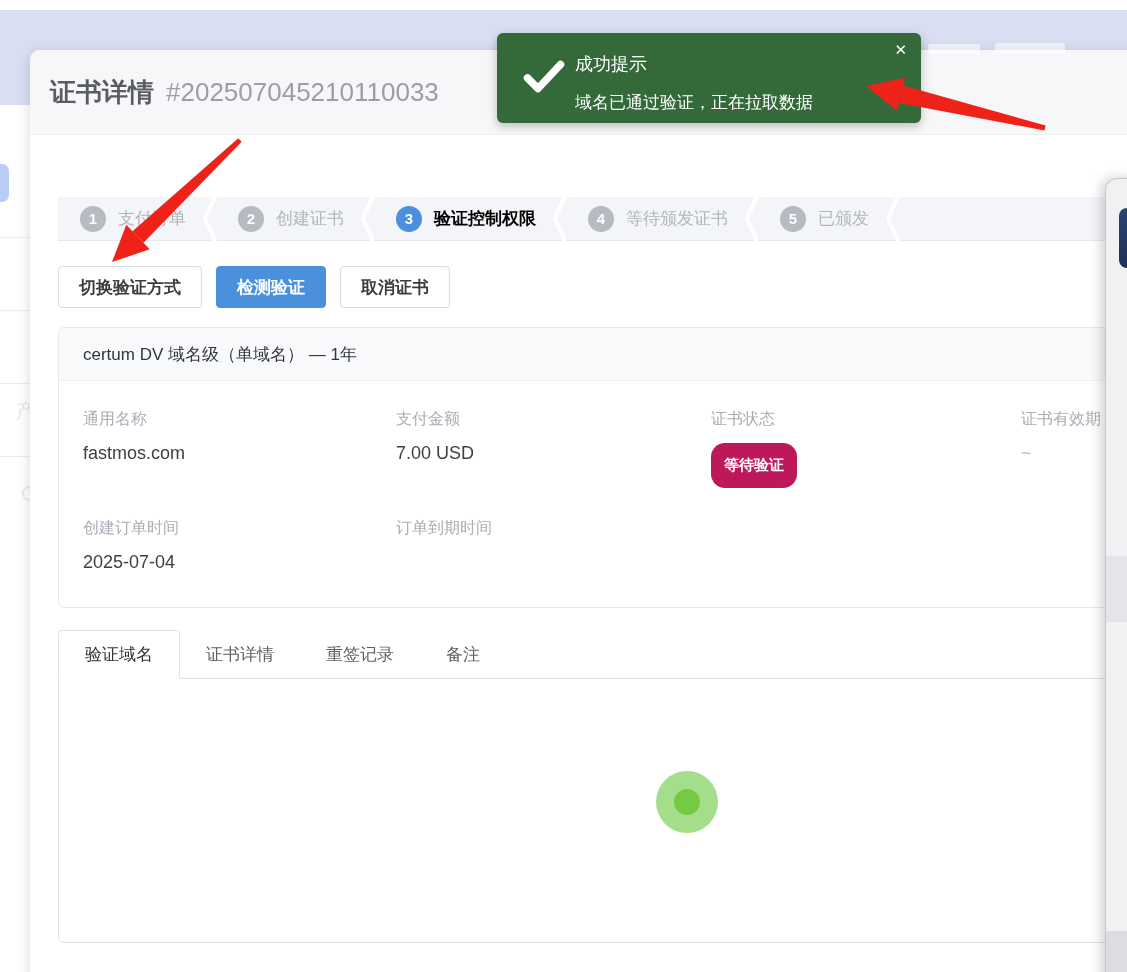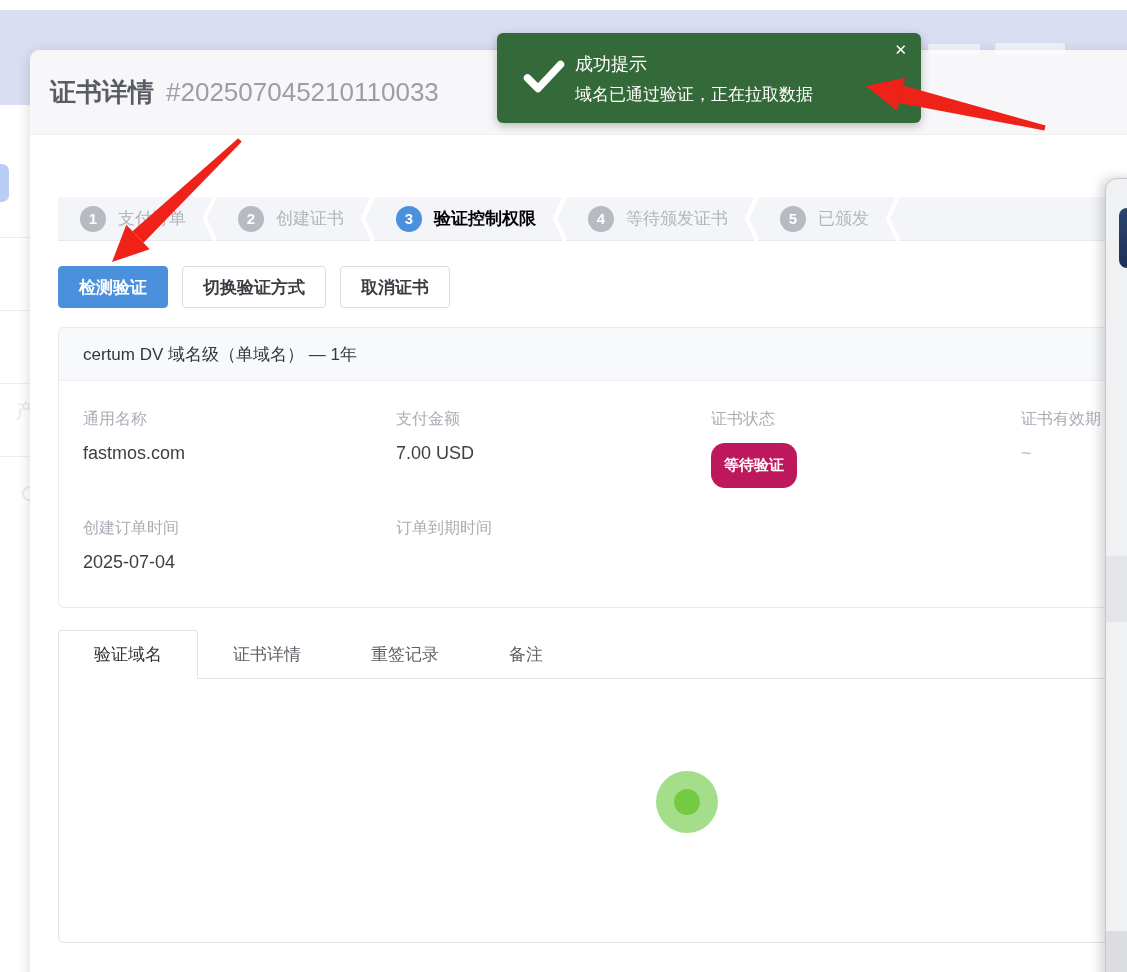--- a/index.html
+++ b/index.html
@@ -79,21 +79,21 @@
   .field-value.dim { color:#b9bcc2; }
   .badge {
     display:inline-block; background:#be185d; color:#fff; font-weight:bold;
     font-size:15px; padding:13px 13px; border-radius:14px;
   }
 
   
   .tabs { margin-top:22px; margin-right:40px; }
   .tabs-header { display:flex; height:48px; position:relative; z-index:2; }
   .tab {
-    padding:0 35px; display:flex; align-items:center; font-size:17px; color:#5d6066; cursor:pointer;
+    padding:0 26px; display:flex; align-items:center; font-size:17px; color:#5d6066; cursor:pointer;
   }
   .tab.active {
     background:#fff; border:1px solid #e0e3ea; border-bottom-color:#fff;
     border-radius:4px 4px 0 0; color:#2f3237; margin-bottom:-1px;
   }
   .tabs-content {
     position:relative; border:1px solid #e0e3ea; border-radius:0 6px 6px 6px;
     height:265px; background:#fff; z-index:1;
   }
 
@@ -109,21 +109,21 @@
   @keyframes pulse { 0%,100% { transform:scale(1);} 50% { transform:scale(1.06);} }
 
   
   .toast {
     position:absolute; left:497px; top:33px; width:424px; height:90px;
     background:#346939; border-radius:6px; color:#fff; z-index:6;
     box-shadow:0 3px 10px rgba(0,0,0,.25);
   }
   .toast-check { position:absolute; left:24px; top:24px; }
   .toast-title { position:absolute; left:78px; top:19px; font-size:18px; }
-  .toast-msg { position:absolute; left:78px; top:50px; font-size:17px; }
+  .toast-msg { position:absolute; left:78px; top:58px; font-size:17px; }
   .toast-close {
     position:absolute; right:14px; top:9px; font-size:15px; color:#fff;
     cursor:pointer; line-height:1;
   }
 
   
   .right-panel {
     position:absolute; left:1105px; top:178px; width:60px; bottom:-30px;
     background:#f0f1f3; border:1px solid #c6c7cb; border-radius:12px 0 0 0;
     box-shadow:-4px 0 12px rgba(0,0,0,.18); z-index:7;
@@ -183,22 +183,22 @@
       </div>
       <div class="step-sep"></div>
       <div class="step">
         <span class="step-num">5</span>
         <span class="step-label">已颁发</span>
       </div>
       <div class="step-sep"></div>
     </div>
 
     <div class="actions">
+      <button class="btn btn-plain">切换验证方式</button>
       <button class="btn btn-primary">检测验证</button>
-      <button class="btn btn-plain">切换验证方式</button>
       <button class="btn btn-plain">取消证书</button>
     </div>
 
     <div class="card">
       <div class="card-header">certum DV 域名级（单域名） — 1年</div>
       <div class="card-body">
         <div class="field-grid">
           <div>
             <div class="field-label">通用名称</div>
             <div class="field-value">fastmos.com</div>

